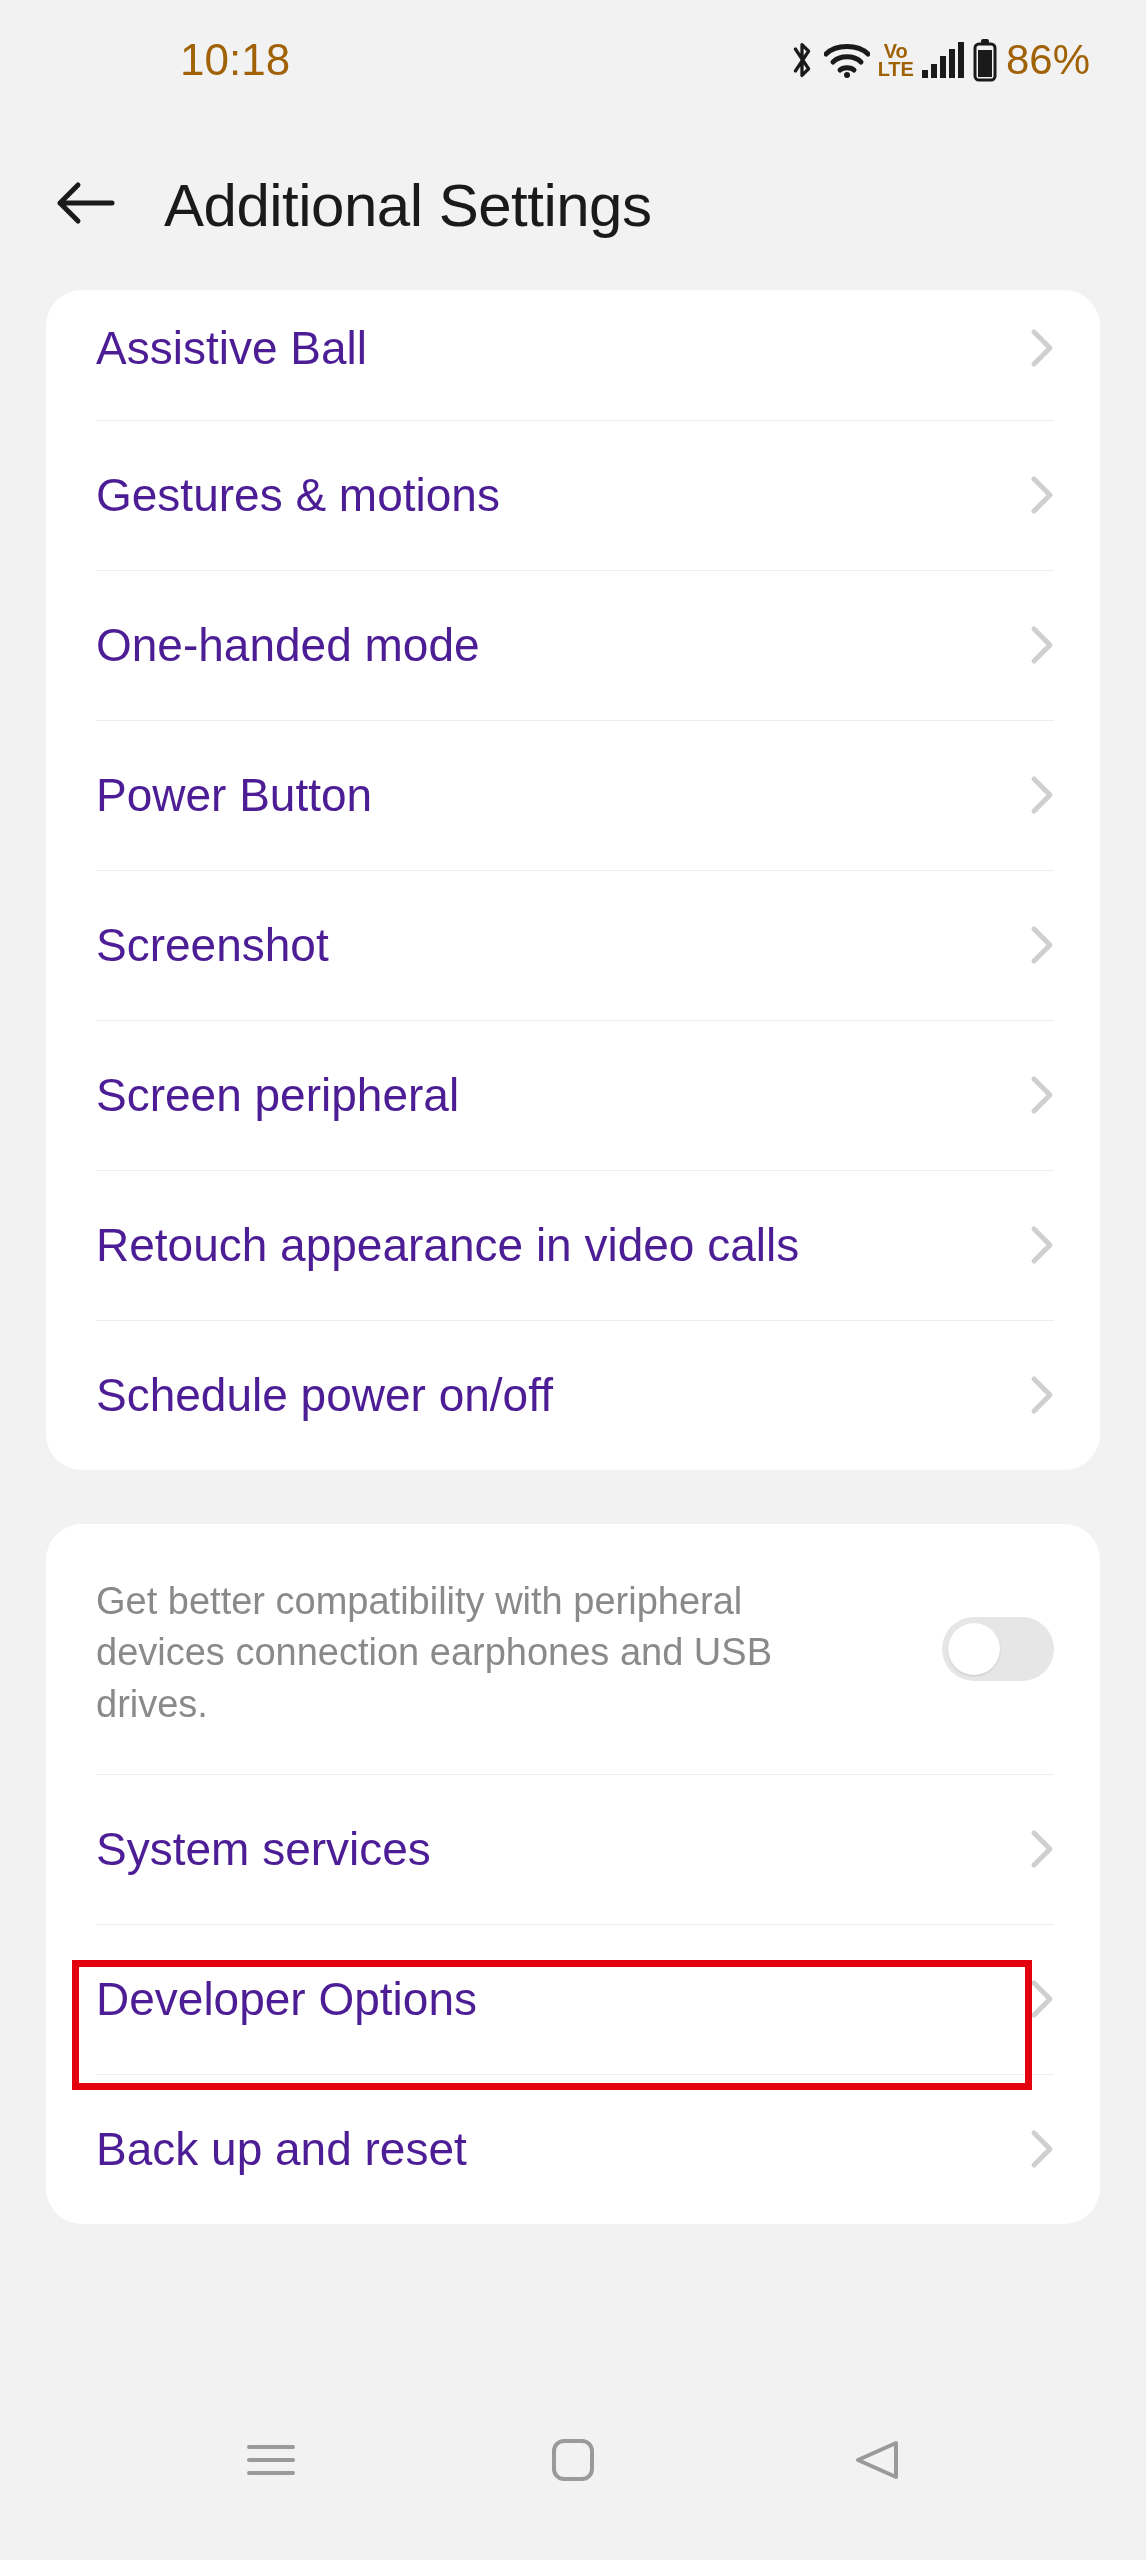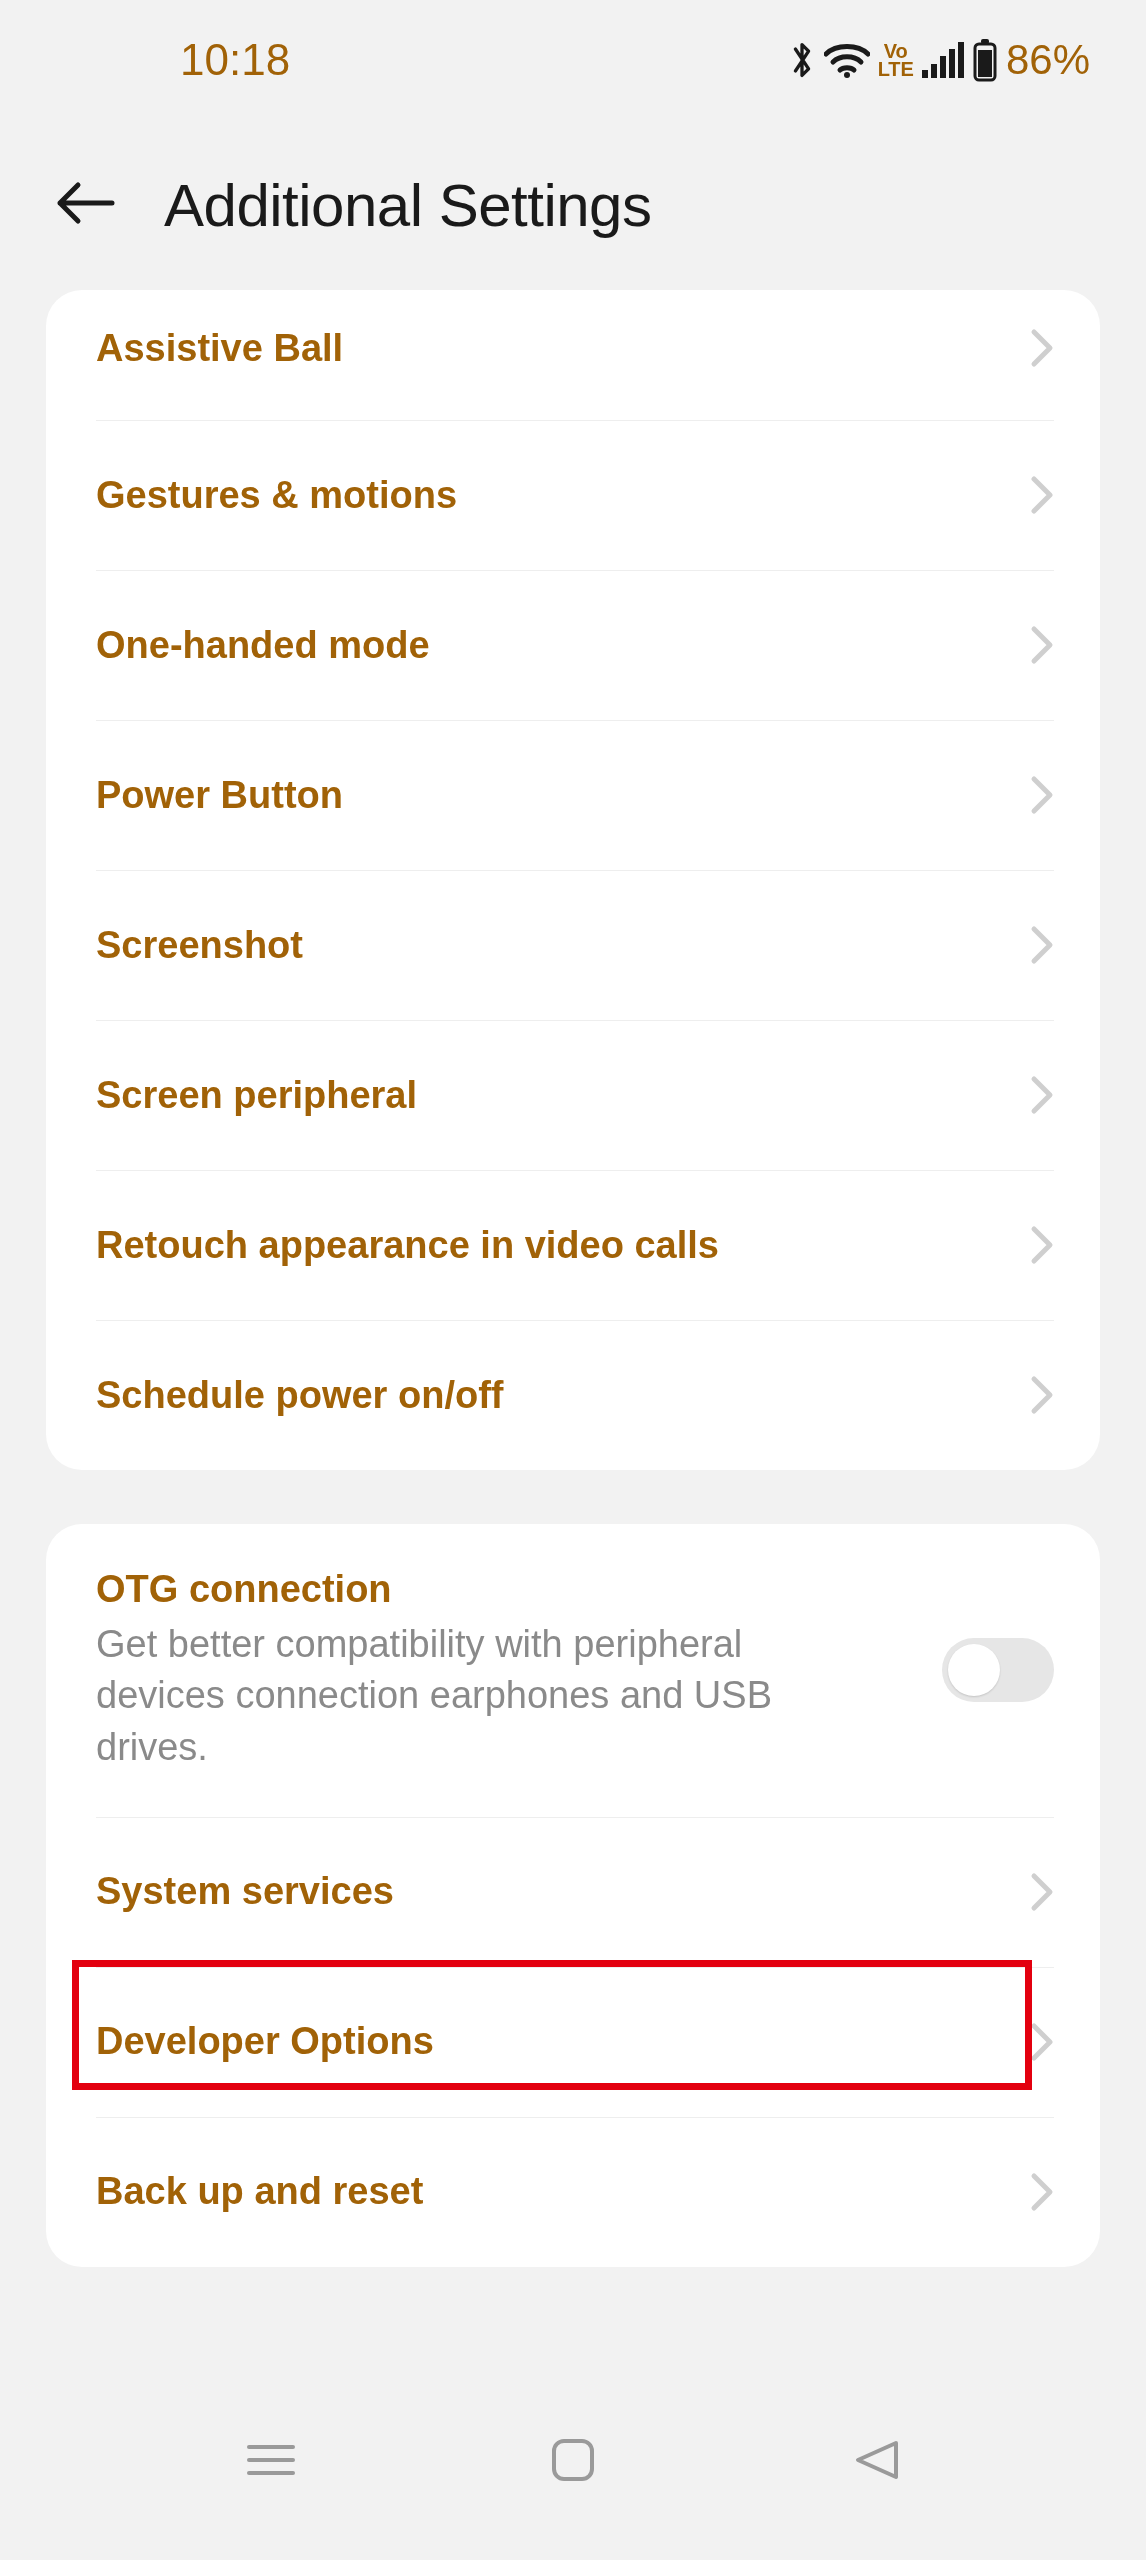--- a/index.html
+++ b/index.html
@@ -86,23 +86,23 @@
     right: 46px;
     top: 0;
     height: 1px;
     background: #eeeeee;
   }
   .row .label-block {
     flex: 1;
     padding-right: 20px;
   }
   .row .label {
-    font-size: 38px;
-    font-weight: 700;
-    color: #a16207;
+    font-size: 46px;
+    font-weight: 400;
+    color: #4c1d95;
   }
   .row .sublabel {
     font-size: 38px;
     color: #8a8a8a;
     line-height: 1.35;
     margin-top: 8px;
     font-weight: 400;
     max-width: 700px;
   }
 
@@ -275,21 +275,20 @@
       </div>
     <svg class="chevron" viewBox="0 0 24 40">
         <path d="M4 4 L20 20 L4 36" stroke="#cfcfcf" stroke-width="5" fill="none" stroke-linecap="round" stroke-linejoin="round"></path>
       </svg>
   </div>
 </div>
 
 <div class="card">
   <div class="row" style="min-height:230px;">
     <div class="label-block">
-      <div class="label">OTG connection</div>
       <div class="sublabel">Get better compatibility with peripheral devices connection earphones and USB drives.</div>
     </div>
     <div class="toggle">
       <div class="knob"></div>
     </div>
   </div>
   <div class="row">
     <div class="label-block">
         <div class="label">System services</div>
       </div>

